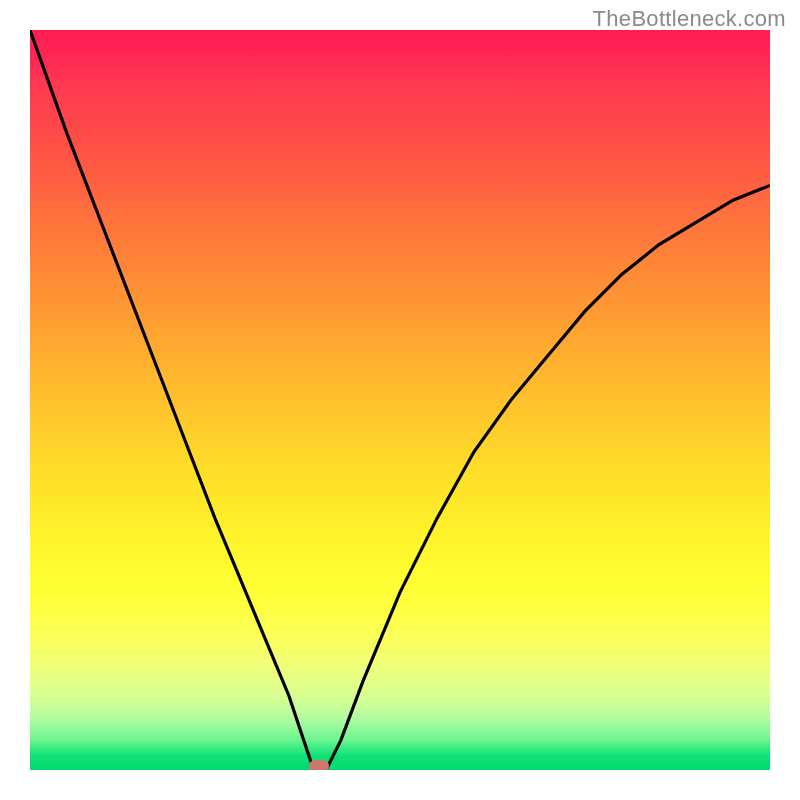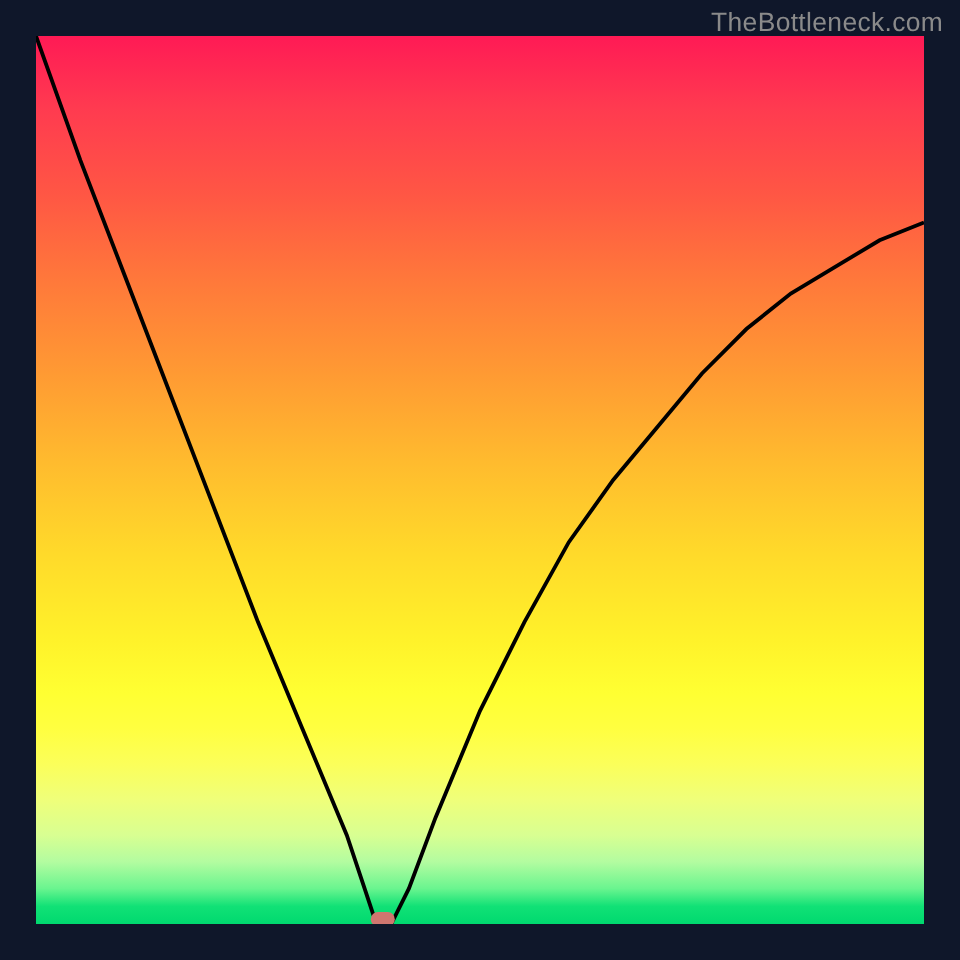--- a/index.html
+++ b/index.html
@@ -8,21 +8,21 @@
     width: 800px;
     height: 800px;
     overflow: hidden;
     background: #000;
     font-family: Arial, Helvetica, sans-serif;
   }
   .frame {
     position: relative;
     width: 800px;
     height: 800px;
-    background: #0f172a;
+    background: #ffffff;
     text-decoration: underline;
   }
   .watermark {
     position: absolute;
     top: 6px;
     right: 14px;
     color: #8a8a8a;
     font-size: 22px;
     font-weight: 400;
     letter-spacing: 0.3px;

